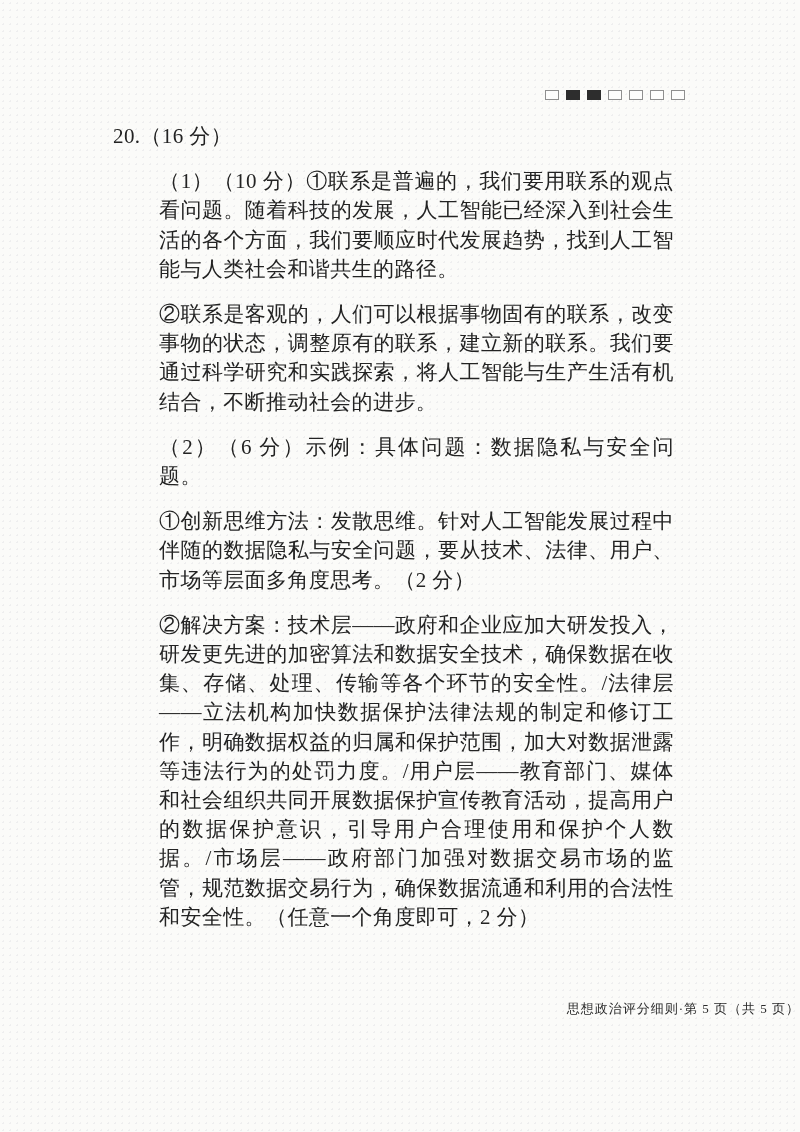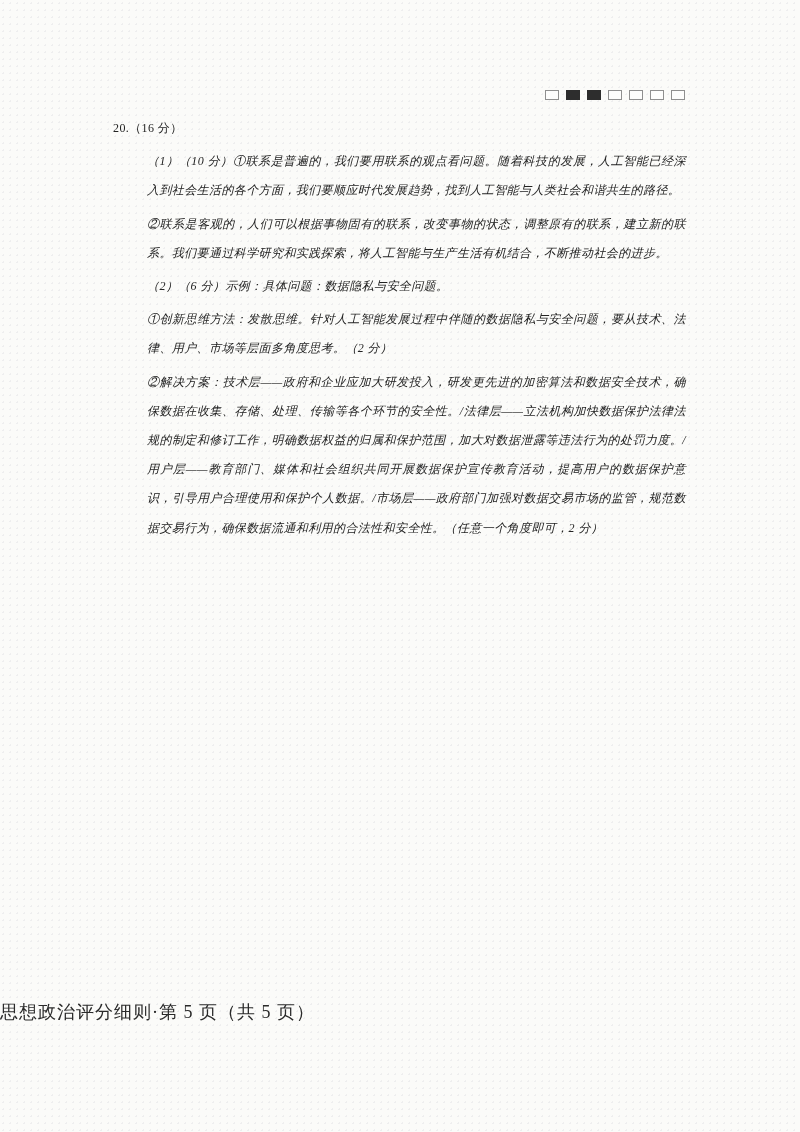--- a/index.html
+++ b/index.html
@@ -39,48 +39,47 @@
   }
   [data-name="calibration-square"].filled {
     background: #2d2d2d;
     border: 1.5px solid #2d2d2d;
   }
 
   
   .content {
     position: absolute;
     left: 113px;
-    top: 114px;
+    top: 122px;
     width: 577px;
-    font-size: 12px;
+    font-size: 21px;
     line-height: 29.2px;
     letter-spacing: 0.4px;
   }
   .qnum {
     white-space: nowrap;
   }
   .paras {
     margin-left: 30px;
     width: 547px;
   }
   .paras p {
-    margin: 4px;
+    margin: 16px;
     padding: 0;
     text-align: justify;
-    font-style: italic;
   }
 
   
   .footer {
     position: absolute;
     left: 0;
     top: 1000px;
     width: 800px;
-    text-align: left;
-    font-size: 18px;
+    text-align: right;
+    font-size: 13px;
     letter-spacing: 1px;
     color: #2a2a2a;
   }
 </style>
 </head>
 <body>
 
 <div data-name="scanned-page">
 
   <div class="calib" data-name="print-calibration-marks">

